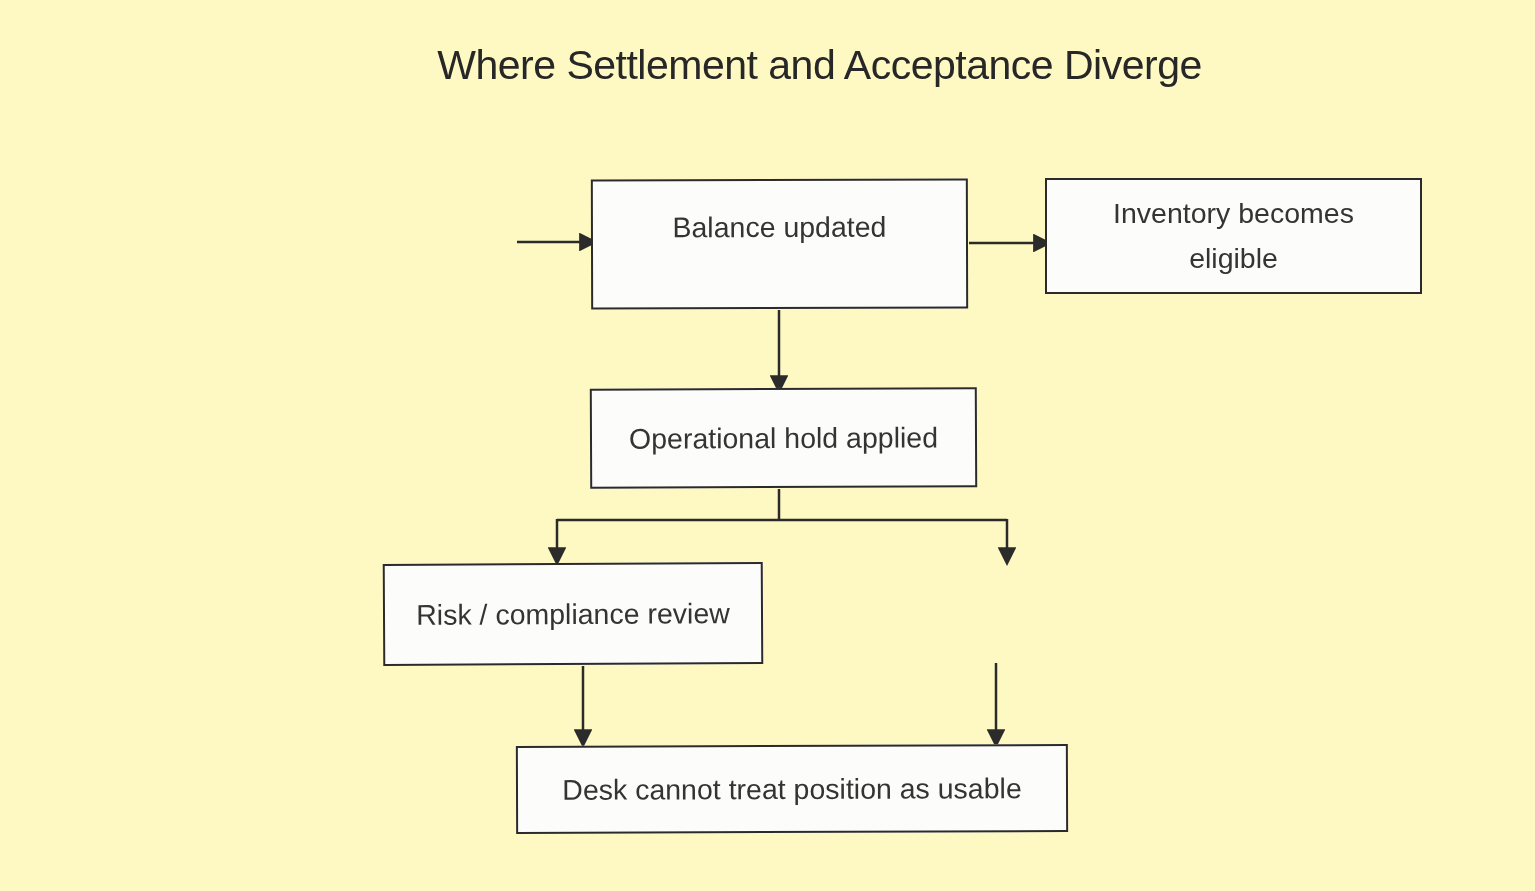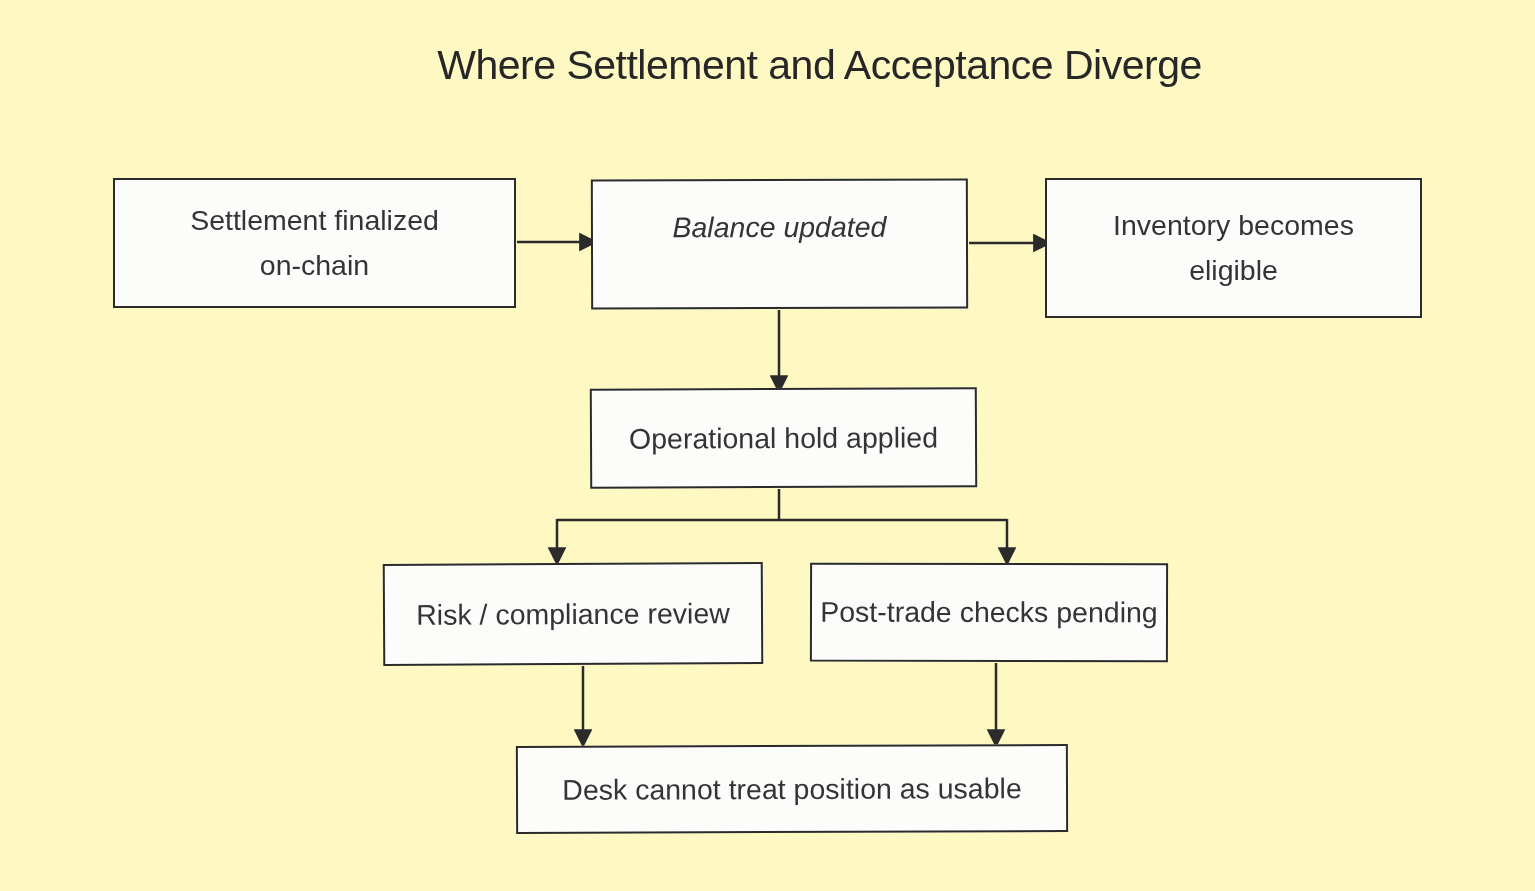--- a/index.html
+++ b/index.html
@@ -43,22 +43,22 @@
     justify-content: center;
     text-align: center;
     font-size: 28.5px;
     color: #343434;
     line-height: 1.57;
     white-space: pre-line;
   }
   
   .node-settlement { left: 113px; top: 178px; width: 403px; height: 130px; }
   .node-balance    { left: 591px; top: 179px; width: 377px; height: 130px;
-                     align-items: flex-start; padding-top: 24px; transform: rotate(-0.15deg); font-style: italic; }
-  .node-inventory  { left: 1045px; top: 178px; width: 377px; height: 140px; }
+                     align-items: flex-start; padding-top: 24px; transform: rotate(-0.15deg); }
+  .node-inventory  { left: 1045px; top: 178px; width: 377px; height: 116px; }
   .node-hold       { left: 590px; top: 388px; width: 387px; height: 100px; transform: rotate(-0.25deg); }
   .node-risk       { left: 383px; top: 563px; width: 380px; height: 102px; transform: rotate(-0.3deg); }
   .node-posttrade  { left: 810px; top: 563px; width: 358px; height: 99px; transform: rotate(0.12deg); }
   .node-desk       { left: 516px; top: 745px; width: 552px; height: 88px; transform: rotate(-0.2deg); }
 </style>
 </head>
 <body>
 
 <div class="canvas">
 
@@ -83,43 +83,36 @@
 
     <line x1="557" y1="519" x2="557" y2="549" stroke="#2b2b2b" stroke-width="2.5" marker-end="url(#arrowhead)"></line>
 
     <line x1="1007" y1="519" x2="1007" y2="549" stroke="#2b2b2b" stroke-width="2.5" marker-end="url(#arrowhead)"></line>
 
     <line x1="583" y1="666" x2="583" y2="731" stroke="#2b2b2b" stroke-width="2.5" marker-end="url(#arrowhead)"></line>
 
     <line x1="996" y1="663" x2="996" y2="731" stroke="#2b2b2b" stroke-width="2.5" marker-end="url(#arrowhead)"></line>
   </svg>
 
-  <div class="node node-settlement">
-    <span>Settlement finalized
-on-chain</span>
-  </div>
 
   <div class="node node-balance">
     <span>Balance updated</span>
   </div>
 
   <div class="node node-inventory">
     <span>Inventory becomes
 eligible</span>
   </div>
 
   <div class="node node-hold">
     <span>Operational hold applied</span>
   </div>
 
   <div class="node node-risk">
     <span>Risk / compliance review</span>
   </div>
 
-  <div class="node node-posttrade">
-    <span>Post-trade checks pending</span>
-  </div>
 
   <div class="node node-desk">
     <span>Desk cannot treat position as usable</span>
   </div>
 
 </div>
 
 </body></html>

